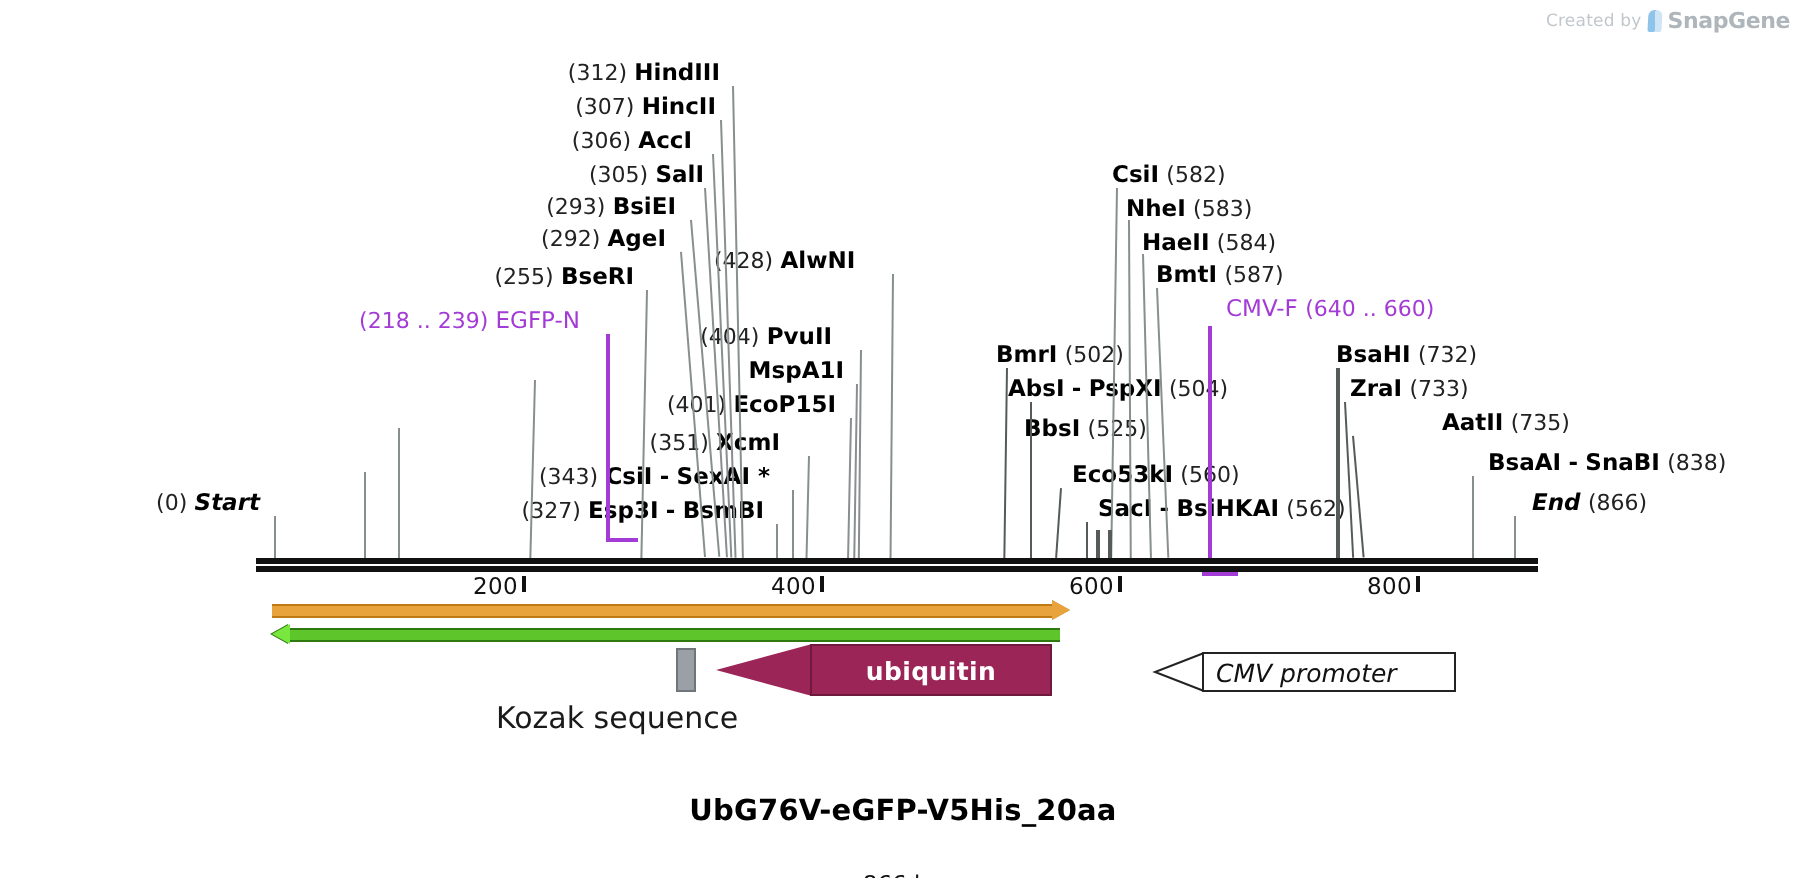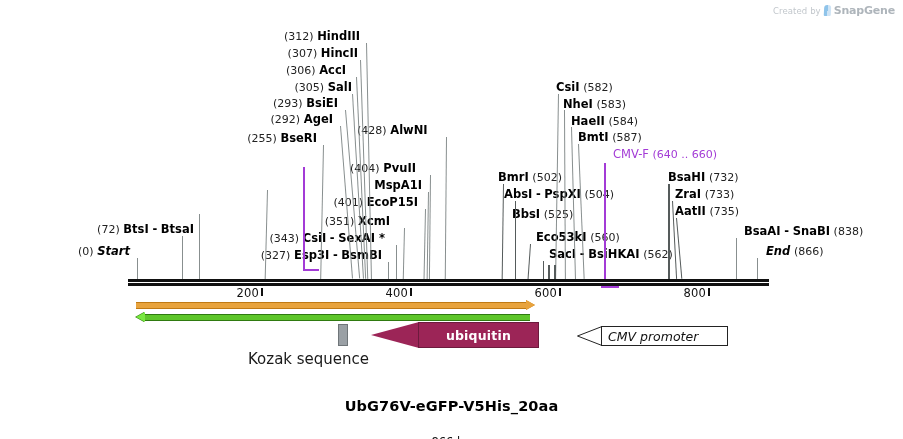--- a/index.html
+++ b/index.html
@@ -289,27 +289,25 @@
   </div>
   <div class="lbl r" style="left:60px; top:113px; width:273px;">
     <span class="pos">(292)</span>
     <span class="nm">AgeI</span>
   </div>
   <div class="lbl r" style="left:60px; top:132px; width:257px;">
     <span class="pos">(255)</span>
     <span class="nm">BseRI</span>
   </div>
 
-
-  <div class="lbl r" style="left:30px; top:223px; width:164px;">
-    <span class="pos">(72)</span>
-    <span class="nm">BtsI</span>
-    <span class="dash">-</span>
-    <span class="nm">BtsaI</span>
-  </div>
+  <div class="lbl r primer" style="left:60px; top:154px; width:230px;">
+    <span class="pos">(218 .. 239)</span>
+    <span class="nm">EGFP-N</span>
+  </div>
+
   <div class="lbl r terminus" style="left:30px; top:245px; width:100px;">
     <span class="pos">(0)</span>
     <span class="nm">Start</span>
   </div>
 
   <div class="lbl" style="left:357px; top:124px;">
     <span class="pos">(428)</span>
     <span class="nm">AlwNI</span>
   </div>
   <div class="lbl r" style="left:250px; top:162px; width:166px;">
@@ -389,21 +387,21 @@
   </div>
 
   <div class="lbl" style="left:668px; top:171px;">
     <span class="nm">BsaHI</span>
     <span class="pos">(732)</span>
   </div>
   <div class="lbl" style="left:675px; top:188px;">
     <span class="nm">ZraI</span>
     <span class="pos">(733)</span>
   </div>
-  <div class="lbl" style="left:675px; top:205px;text-align:right;">
+  <div class="lbl" style="left:721px; top:205px;text-align:right;">
     <span class="nm">AatII</span>
     <span class="pos">(735)</span>
   </div>
   <div class="lbl" style="left:744px; top:225px;">
     <span class="nm">BsaAI</span>
     <span class="dash">-</span>
     <span class="nm">SnaBI</span>
     <span class="pos">(838)</span>
   </div>
   <div class="lbl terminus" style="left:766px; top:245px;">
@@ -482,21 +480,21 @@
   </div>
 
   <div id="green-track" class="track-arrow" style="left:136px; top:314px; width:394px;">
     <div class="shaft" style="left:9px; width:385px;"></div>
     <div class="arrow-head" style="left:0;"></div>
   </div>
 
   <div id="kozak-feature" style="left:338px; top:324px; width:10px; height:22px;"></div>
   <div id="kozak-label" style="left:248px; top:350px;">Kozak sequence</div>
 
-  <div id="ubiquitin-feature" style="left:371px; top:322px; width:168px;">
+  <div id="ubiquitin-feature" style="left:358px; top:322px; width:168px;">
     <div class="head"></div>
     <div class="body">
       <span class="label">ubiquitin</span>
     </div>
   </div>
 
   <div id="cmv-feature" style="left:576px; top:326px; width:152px;">
     <div class="head">
       <svg width="27" height="20" viewBox="0 0 27 20" xmlns="http://www.w3.org/2000/svg">
         <path d="M26 0.5 L1.5 10 L26 19.5" fill="#ffffff" stroke="#232323" stroke-width="1"></path>

